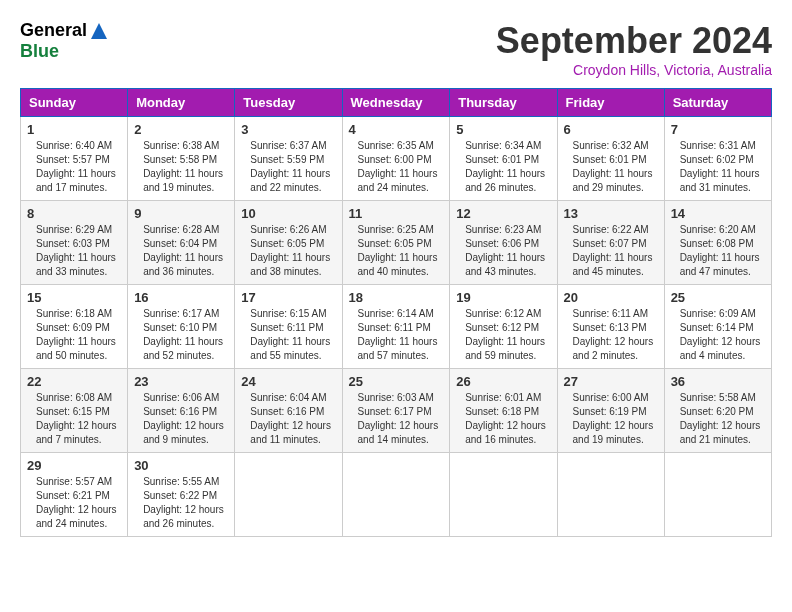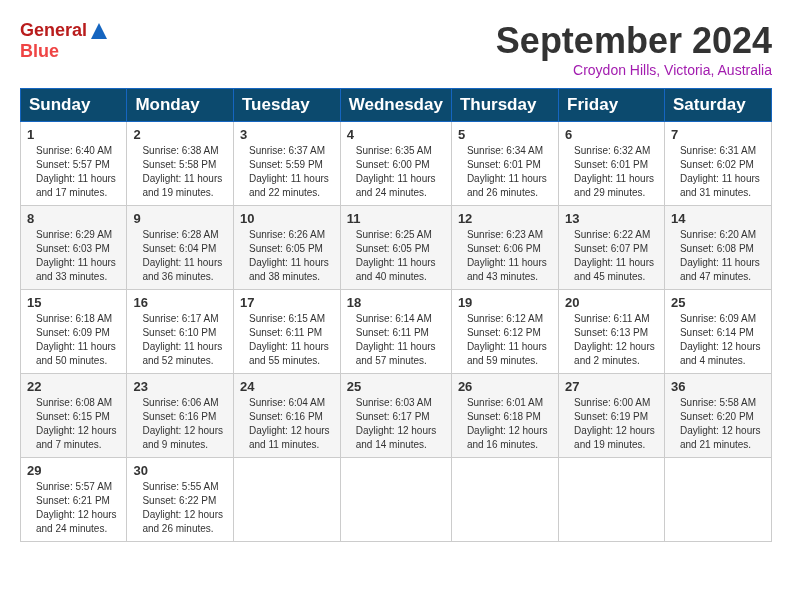--- a/index.html
+++ b/index.html
@@ -21,26 +21,26 @@
       flex-direction: column;
       align-items: flex-start;
     }
     .logo-text {
       display: flex;
       align-items: center;
     }
     .logo-general {
       font-size: 18px;
       font-weight: bold;
-      color: #b91c1c;
+      color: #000000;
     }
     .logo-blue {
       font-size: 18px;
       font-weight: bold;
-      color: #ef4444;
+      color: #15803d;
     }
     .logo-icon {
       width: 20px;
       height: 20px;
       margin-left: 2px;
     }
     .title-area {
       text-align: right;
     }
     .month-title {
@@ -50,25 +50,25 @@
     }
     .location {
       font-size: 14px;
       color: #a21caf;
     }
     .calendar {
       width: 100%;
       border-collapse: collapse;
     }
     .calendar th {
-      background: #0c4a6e;
+      background: #a21caf;
       color: #fff;
       text-align: left;
       padding: 6px 8px;
-      font-size: 17px;
+      font-size: 13px;
       font-weight: bold;
       border: 1px solid #1565C0;
     }
     .calendar td {
       vertical-align: top;
       border: 1px solid #ccc;
       padding: 5px 6px;
       width: 108px;
       min-height: 80px;
       font-size: 10.5px;

